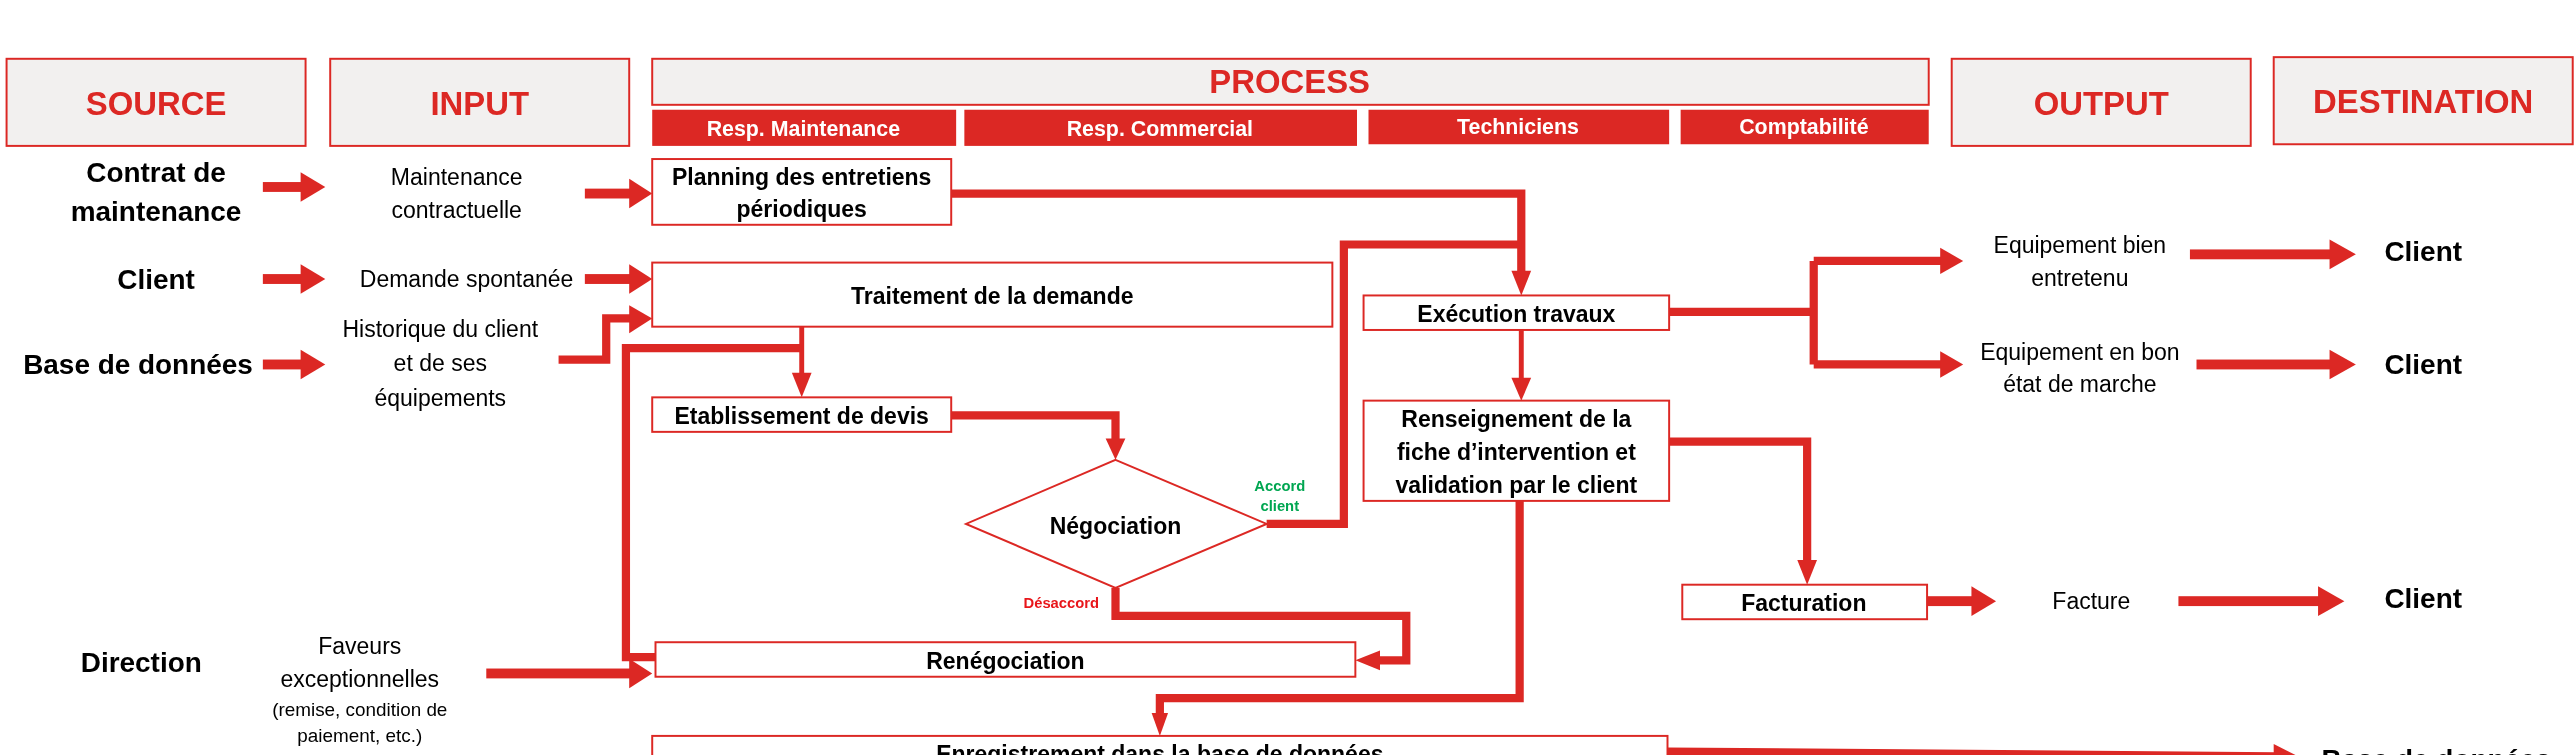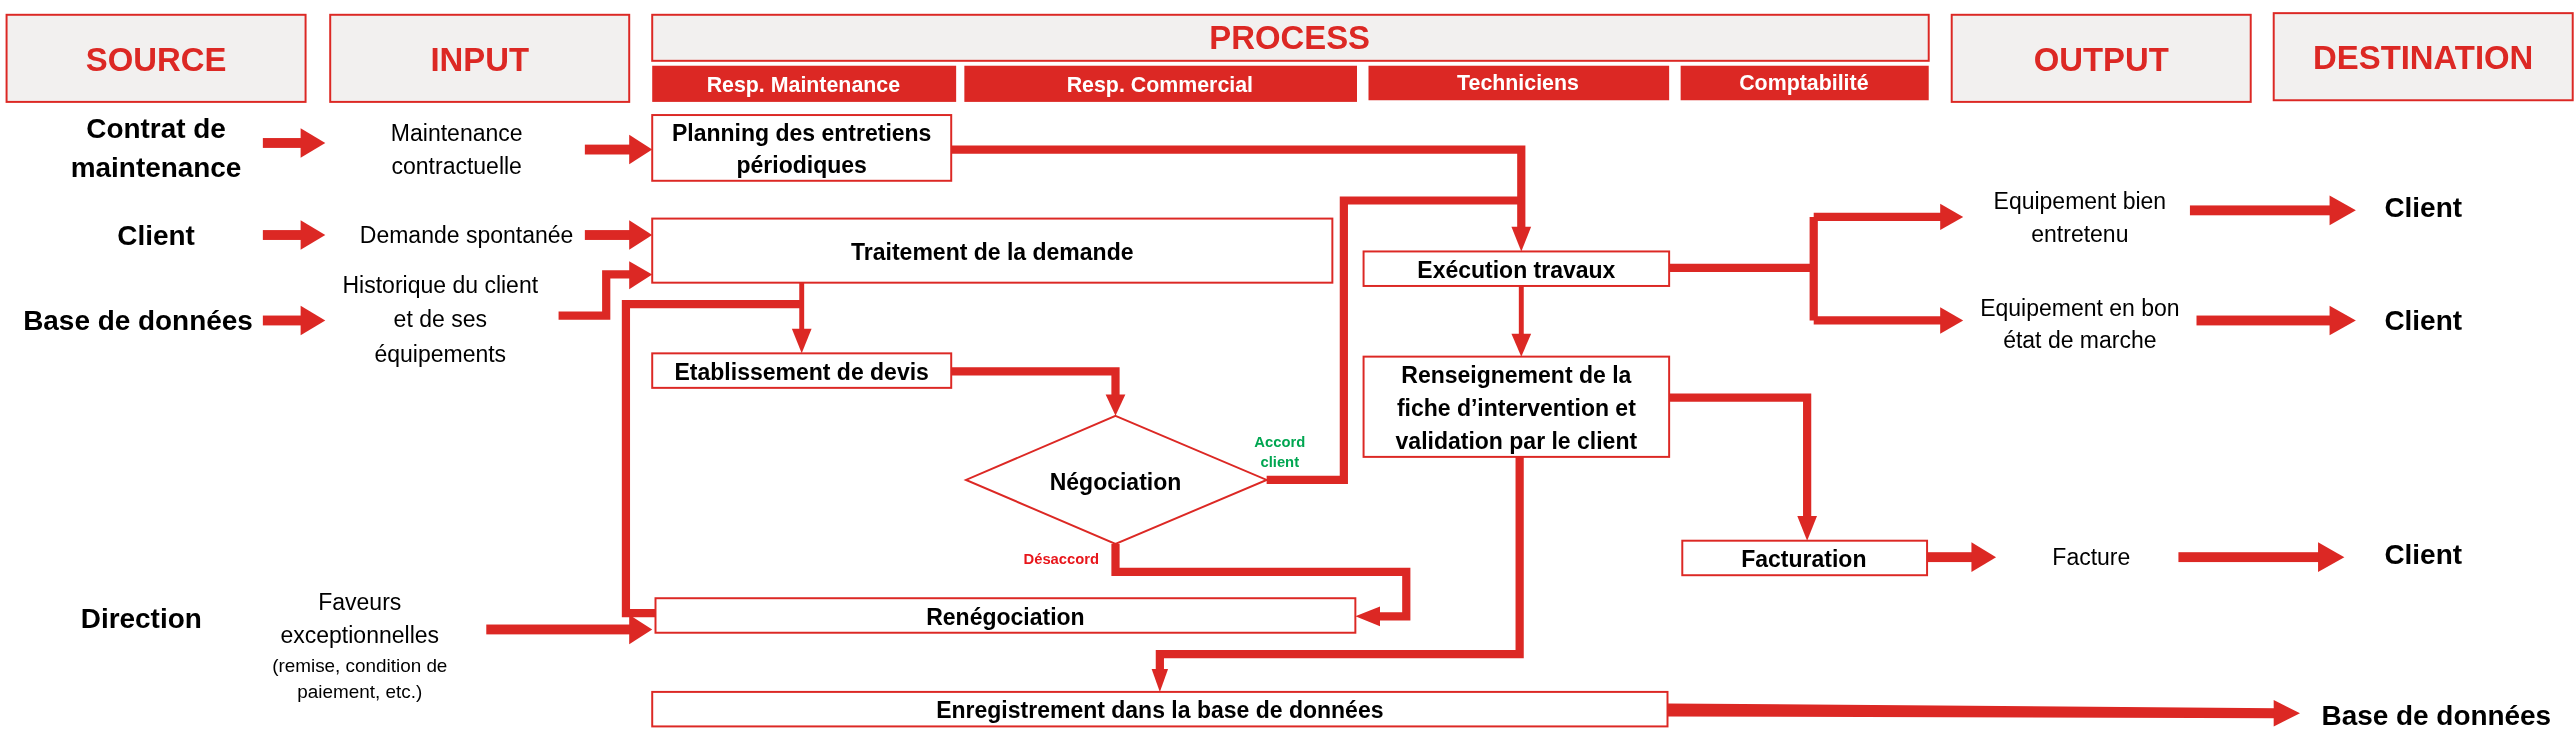--- a/index.html
+++ b/index.html
@@ -1,17 +1,17 @@
 <!DOCTYPE html>
 <html style="font-size:9.7px"><head>
 <meta charset="utf-8">
 <style>
   html, body { margin:0; padding:0; background:#ffffff; }
   body { width:2576px; height:756px; overflow:hidden; }
-  #stage { position:relative; width:2576px; height:548px; }
+  #stage { position:relative; width:2576px; height:548px;margin-top:44px; }
   svg#diagram { position:absolute; left:0; top:0; width:2576px; height:756px; }
   .hdr-box { fill:#f2f0ef; stroke:#dc2824; stroke-width:1.2; }
   .lane-box { fill:#dc2824; }
   .proc-box { fill:#ffffff; stroke:#dc2824; stroke-width:1.2; }
   .flow { fill:none; stroke:#dc2824; stroke-width:5; stroke-linejoin:miter; }
   .flow-thin { fill:none; stroke:#dc2824; stroke-width:3; }
   .arrowhead { fill:#dc2824; }
   text { font-family:"Liberation Sans", sans-serif; }
   .hdr-text { fill:#dc2824; font-weight:bold; font-size:20px; text-anchor:middle; }
   .lane-text { fill:#ffffff; font-weight:bold; font-size:13px; text-anchor:middle; }

